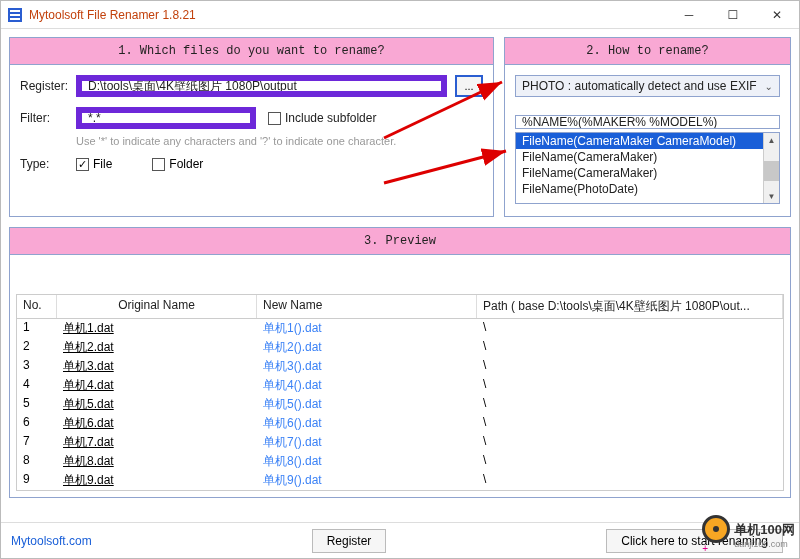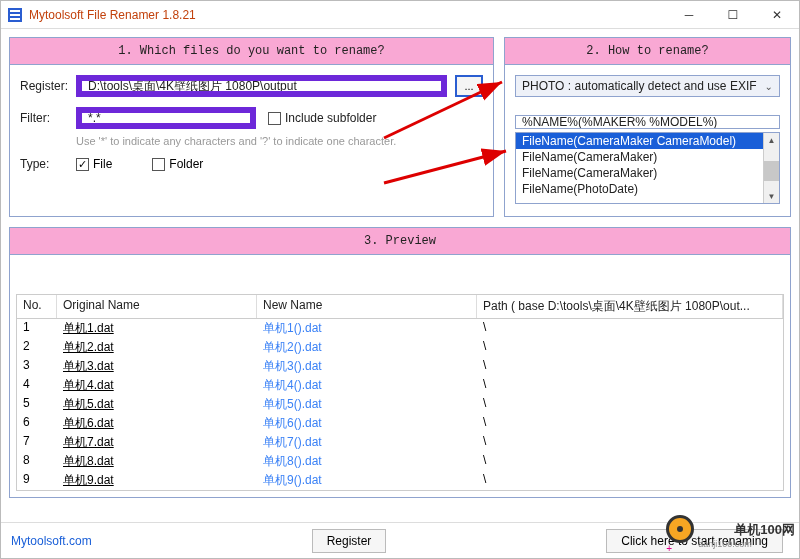--- a/index.html
+++ b/index.html
@@ -37,35 +37,35 @@
   .listbox .item { padding:1px 6px; }
   .listbox .item.sel { background:#1a5fd8; color:#fff;}
   .listbox .scroll { position:absolute; right:0; top:0; width:16px; height:100%; background:#f0f0f0; border-left:1px solid #ccc;}
   .listbox .scroll .thumb { width:100%; height:20px; background:#c8c8c8; margin-top:14px;}
   .listbox .scroll .arr { height:14px; display:flex; align-items:center; justify-content:center; font-size:8px; color:#555;}
   .preview-panel { margin-top:10px; border:1px solid #8fa3ce;}
   .table-wrap { padding:6px;margin-top:33px;}
   .table { width:100%; border:1px solid #ccc; font-size:12px;}
   .thead { display:flex; background:#fff; border-bottom:1px solid #ccc;}
   .th { padding:3px 6px; border-right:1px solid #ddd; color:#222;}
-  .th1 { width:40px;} .th2 { width:200px;} .th3 { width:220px;} .th4 { flex:1;}
+  .th1 { width:40px;} .th2 { width:200px;text-align:center;} .th3 { width:220px;} .th4 { flex:1;}
   .tr { display:flex; }
   .td { padding:1px 6px;}
   .td1 { width:40px;} .td2 { width:200px;text-decoration:underline;} .td3 { width:220px; color:#3b82f6;} .td4 { flex:1;}
   .footer { position:absolute; bottom:0; left:0; right:0; height:36px; border-top:1px solid #ddd; display:flex; align-items:center; padding:0 10px;gap:46px;}
   .footer .link { color:#1a5fd8; font-size:12px;}
   .footer .center { flex:1; display:flex; justify-content:center;}
   .footer .btn { height:24px; padding:0 14px; border:1px solid #bbb; background:#f6f6f6; font-size:12px; display:flex; align-items:center;}
   .footer .right-btn { border:1px solid #bbb; background:#f6f6f6; height:24px; padding:0 14px; font-size:12px; display:flex; align-items:center; margin-right:6px;}
   .arrow { position:absolute; pointer-events:none;}
   .watermark { position:absolute; right:4px; bottom:4px; font-size:10px; color:#d08; display:flex; align-items:center; gap:4px;}
   .watermark .orb { width:28px; height:28px; border-radius:50%; background:#f7a623; border:3px solid #333; display:flex; align-items:center; justify-content:center;}
   .watermark .orb .inner{width:6px;height:6px;background:#333;border-radius:50%;}
   .cn-text { font-size:13px; font-weight:bold;}
-  .cn-line1{color:#333;margin-left:36px;} .cn-line2{color:#888; font-size:9px; font-weight:normal;}
+  .cn-line1{color:#333;} .cn-line2{color:#888; font-size:9px; font-weight:normal;}
 </style>
 </head>
 <body>
 
 <div class="window">
   <div class="titlebar">
     <span class="app-icon">
       <svg viewBox="0 0 16 16">
           <rect x="1" y="1" width="14" height="14" fill="#2a5dd1"></rect>
           <rect x="3" y="3" width="10" height="2" fill="#fff"></rect>

